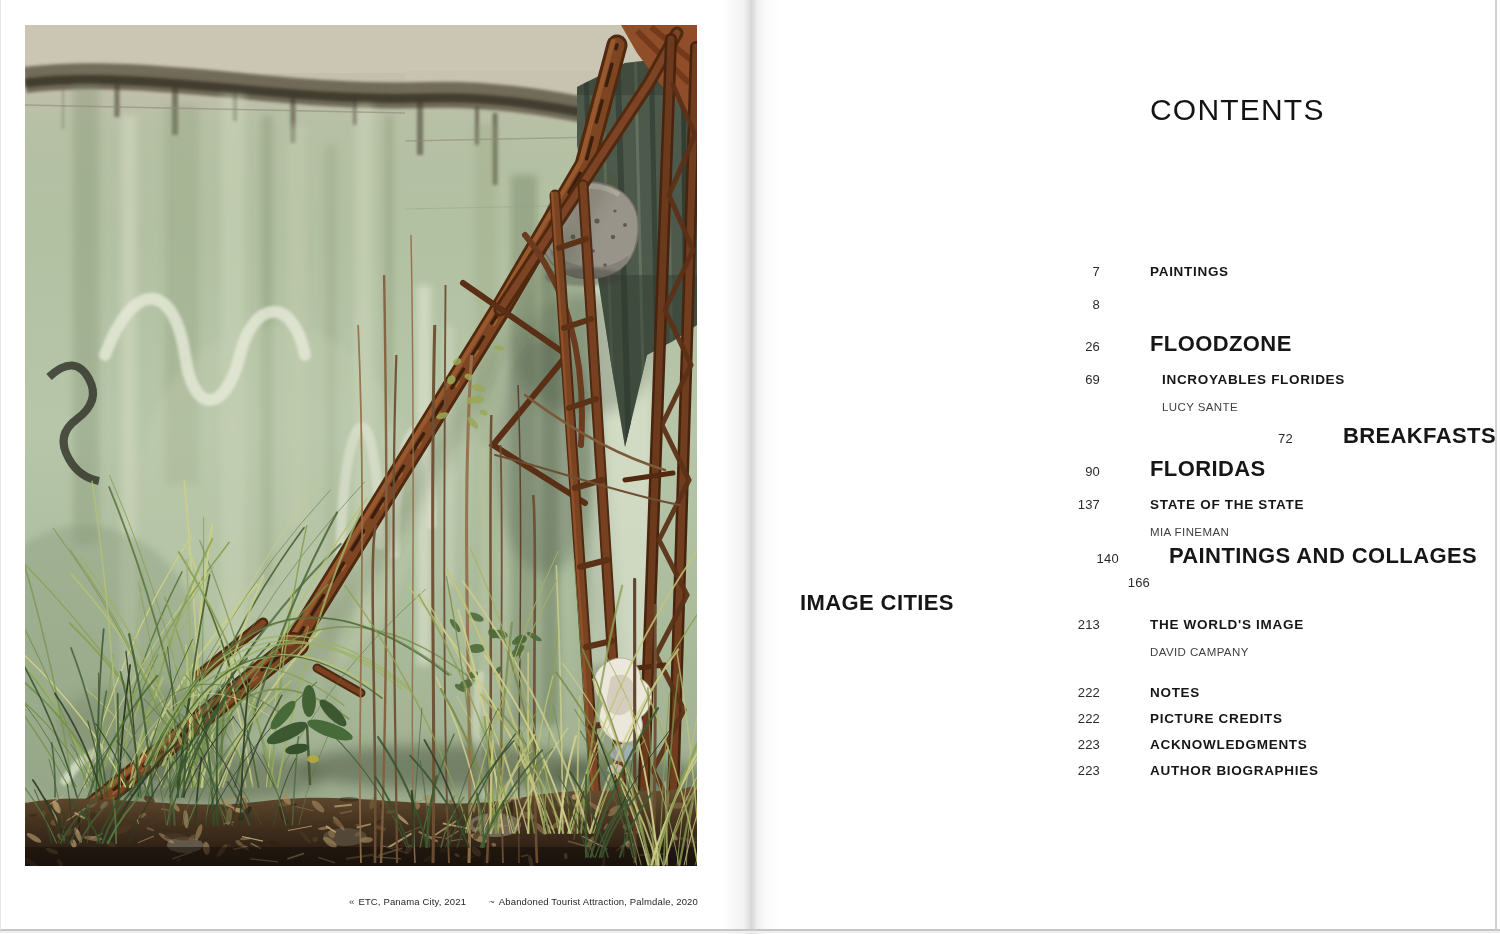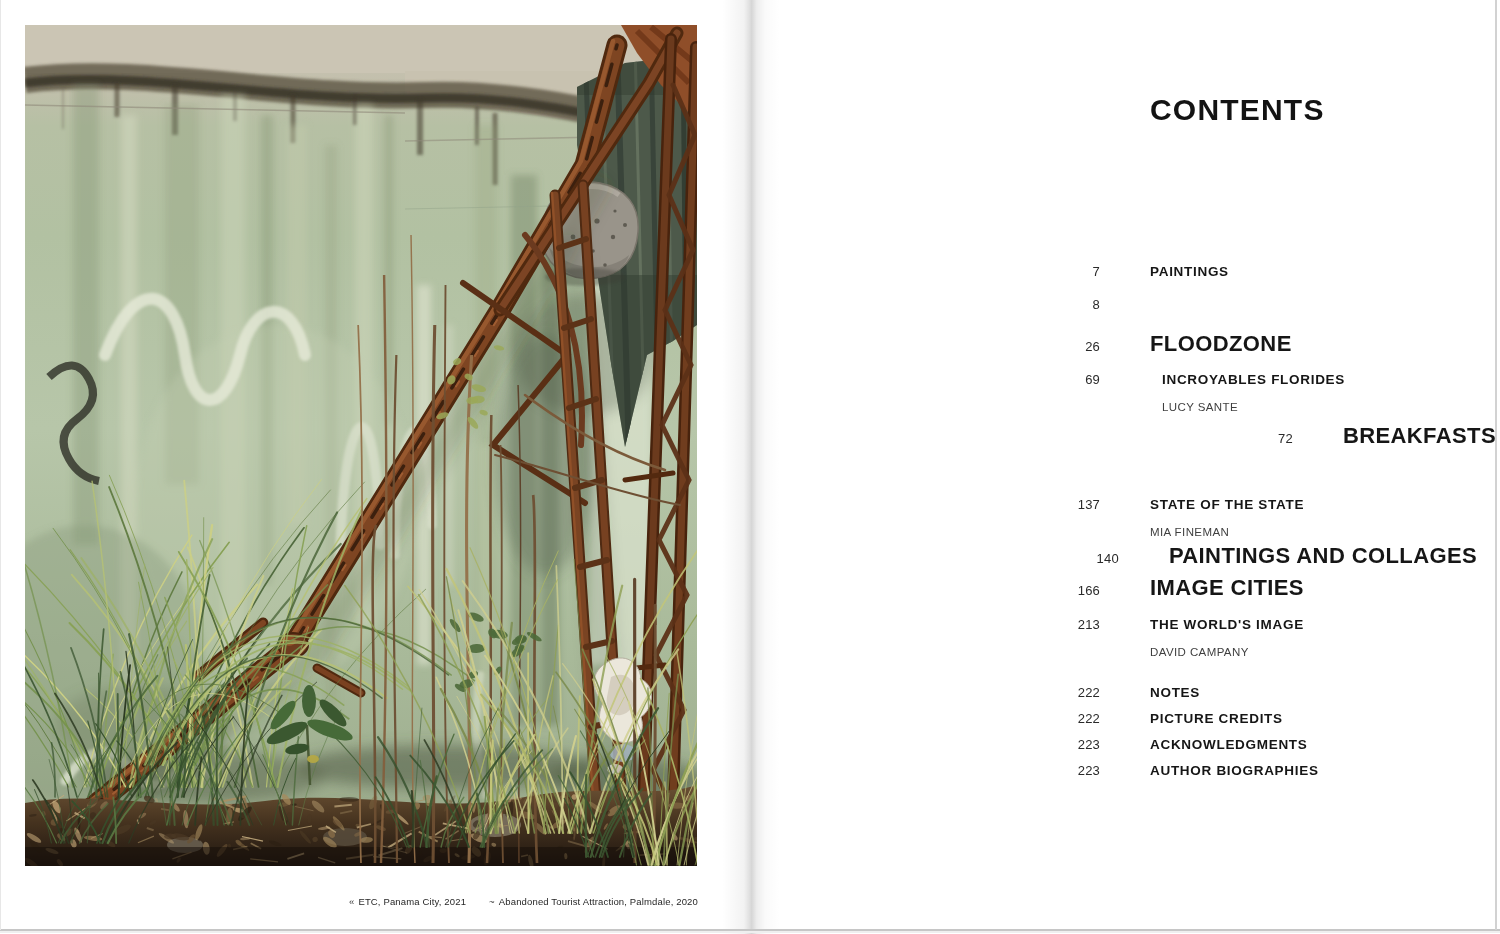--- a/index.html
+++ b/index.html
@@ -8,21 +8,21 @@
 
   
   .left-page{position:absolute;left:0;top:0;width:750px;height:934px;background:#ffffff;}
   .photo{position:absolute;left:25px;top:25px;width:672px;height:841px;display:block;}
   .caption{position:absolute;left:25px;top:896px;width:673px;display:flex;justify-content:flex-end;
            gap:23px;font-size:9.5px;letter-spacing:.15px;color:#272727;white-space:nowrap;}
   .caption .mk{margin-right:4px;color:#3a3a3a;}
 
   
   .right-page{position:absolute;left:750px;top:0;width:750px;height:934px;background:#ffffff;}
-  .toc-heading{position:absolute;left:400px;top:93px;margin:0;font-size:30px;font-weight:700;
+  .toc-heading{position:absolute;left:400px;top:93px;margin:0;font-size:30px;font-weight:400;
                letter-spacing:1.2px;color:#131313;}
   .toc-list{position:absolute;left:0;top:0;width:746px;height:934px;}
   .toc-row{position:absolute;left:0;width:746px;display:flex;align-items:baseline;}
   .toc-num{display:inline-block;width:350px;text-align:right;font-size:13px;color:#2a2a2a;letter-spacing:.2px;}
   .toc-body{margin-left:50px;}
   .toc-title{display:block;font-weight:700;color:#161616;}
   .toc-row.large .toc-title{font-size:22px;letter-spacing:.4px;}
   .toc-row.small .toc-title{font-size:13.5px;letter-spacing:.7px;}
   .toc-author{display:block;margin-top:14px;font-size:11.5px;font-weight:400;letter-spacing:.4px;color:#3f3f3f;}
 
@@ -795,34 +795,40 @@
             <span class="toc-title">INCROYABLES FLORIDES</span>
             <span class="toc-author">LUCY SANTE</span>
           </span>
         </div>
         <div class="toc-row large" style="top: 423px; justify-content: flex-end;">
           <span class="toc-num">72</span>
           <span class="toc-body">
             <span class="toc-title">BREAKFASTS</span>
           </span>
         </div>
+        <div class="toc-row large" style="top: 456px;">
+          <span class="toc-num">90</span>
+          <span class="toc-body">
+            <span class="toc-title">FLORIDAS</span>
+          </span>
+        </div>
         <div class="toc-row small" style="top: 497px;">
           <span class="toc-num">137</span>
           <span class="toc-body">
             <span class="toc-title">STATE OF THE STATE</span>
             <span class="toc-author">MIA FINEMAN</span>
           </span>
         </div>
         <div class="toc-row large" style="top: 543px; justify-content: center;">
           <span class="toc-num">140</span>
           <span class="toc-body">
             <span class="toc-title">PAINTINGS AND COLLAGES</span>
           </span>
         </div>
-        <div class="toc-row large" style="top: 575px;">
+        <div class="toc-row large" style="top: 575px; flex-direction: column;">
           <span class="toc-num">166</span>
           <span class="toc-body">
             <span class="toc-title">IMAGE CITIES</span>
           </span>
         </div>
         <div class="toc-row small" style="top: 617px;">
           <span class="toc-num">213</span>
           <span class="toc-body">
             <span class="toc-title">THE WORLD'S IMAGE</span>
             <span class="toc-author">DAVID CAMPANY</span>

